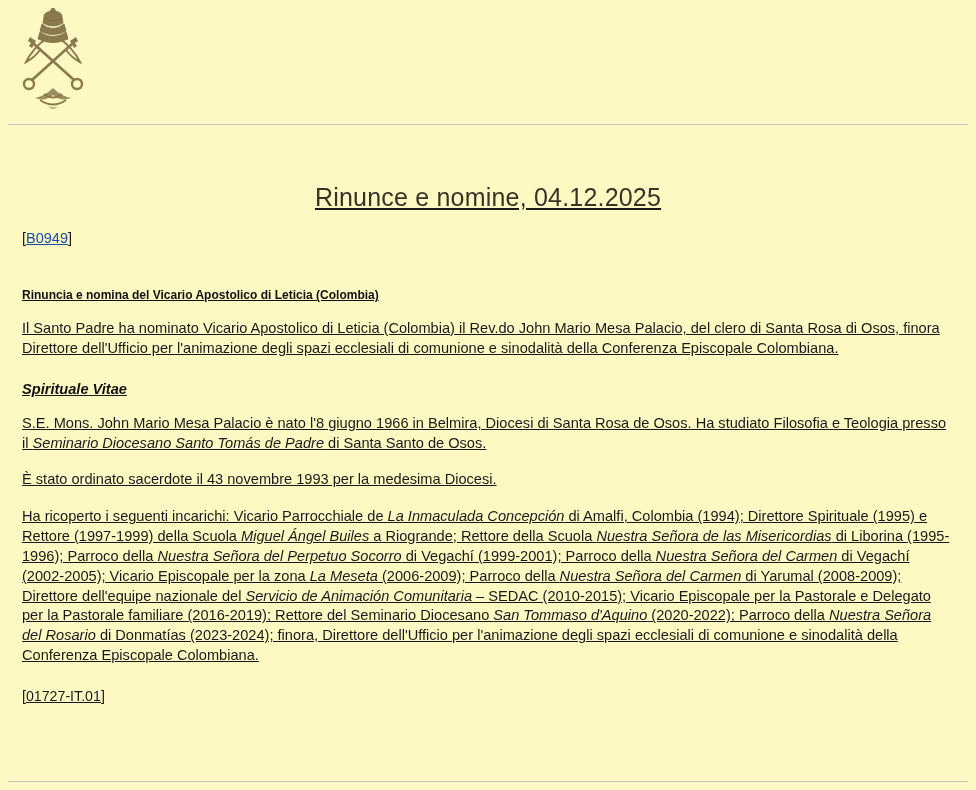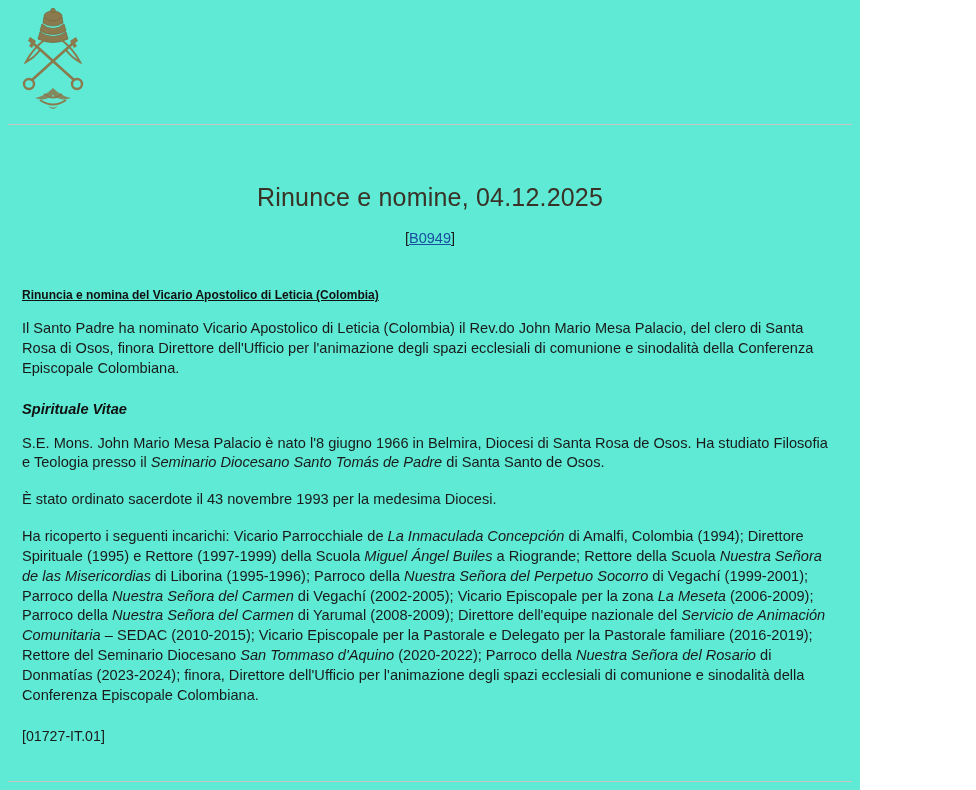--- a/index.html
+++ b/index.html
@@ -9,25 +9,26 @@
   }
   body {
     width: 976px;
     height: 790px;
     font-family: "Liberation Sans", sans-serif;
     color: #1a1a1a;
     overflow: hidden;
     position: relative;
   }
   .page {
-    width: 860px;
+    width: 976px;
     height: 790px;
     box-sizing: border-box;
     position: relative;
-    background: #5eead4;
+    background: #fef9c3;
+    text-decoration: underline;
   }
   
   .header {
     height: 124px;
     padding: 8px 0 0 14px;
     box-sizing: border-box;
   }
   .crest {
     width: 78px;
     height: 108px;
@@ -45,21 +46,21 @@
   }
   .doc-title {
     text-align: center;
     font-size: 25px;
     font-weight: 400;
     color: #3a3226;
     margin: 58px 0 0 0;
     letter-spacing: 0.2px;
   }
   .bulletin-line {
-    text-align: center;
+    text-align: left;
     margin: 18px 0 0 0;
     font-size: 14.5px;
     color: #1a1a1a;
   }
   .bulletin-line .brk { color: #1a1a1a; }
   .bulletin-code {
     color: #1a4fa0;
     text-decoration: underline;
     cursor: pointer;
   }

